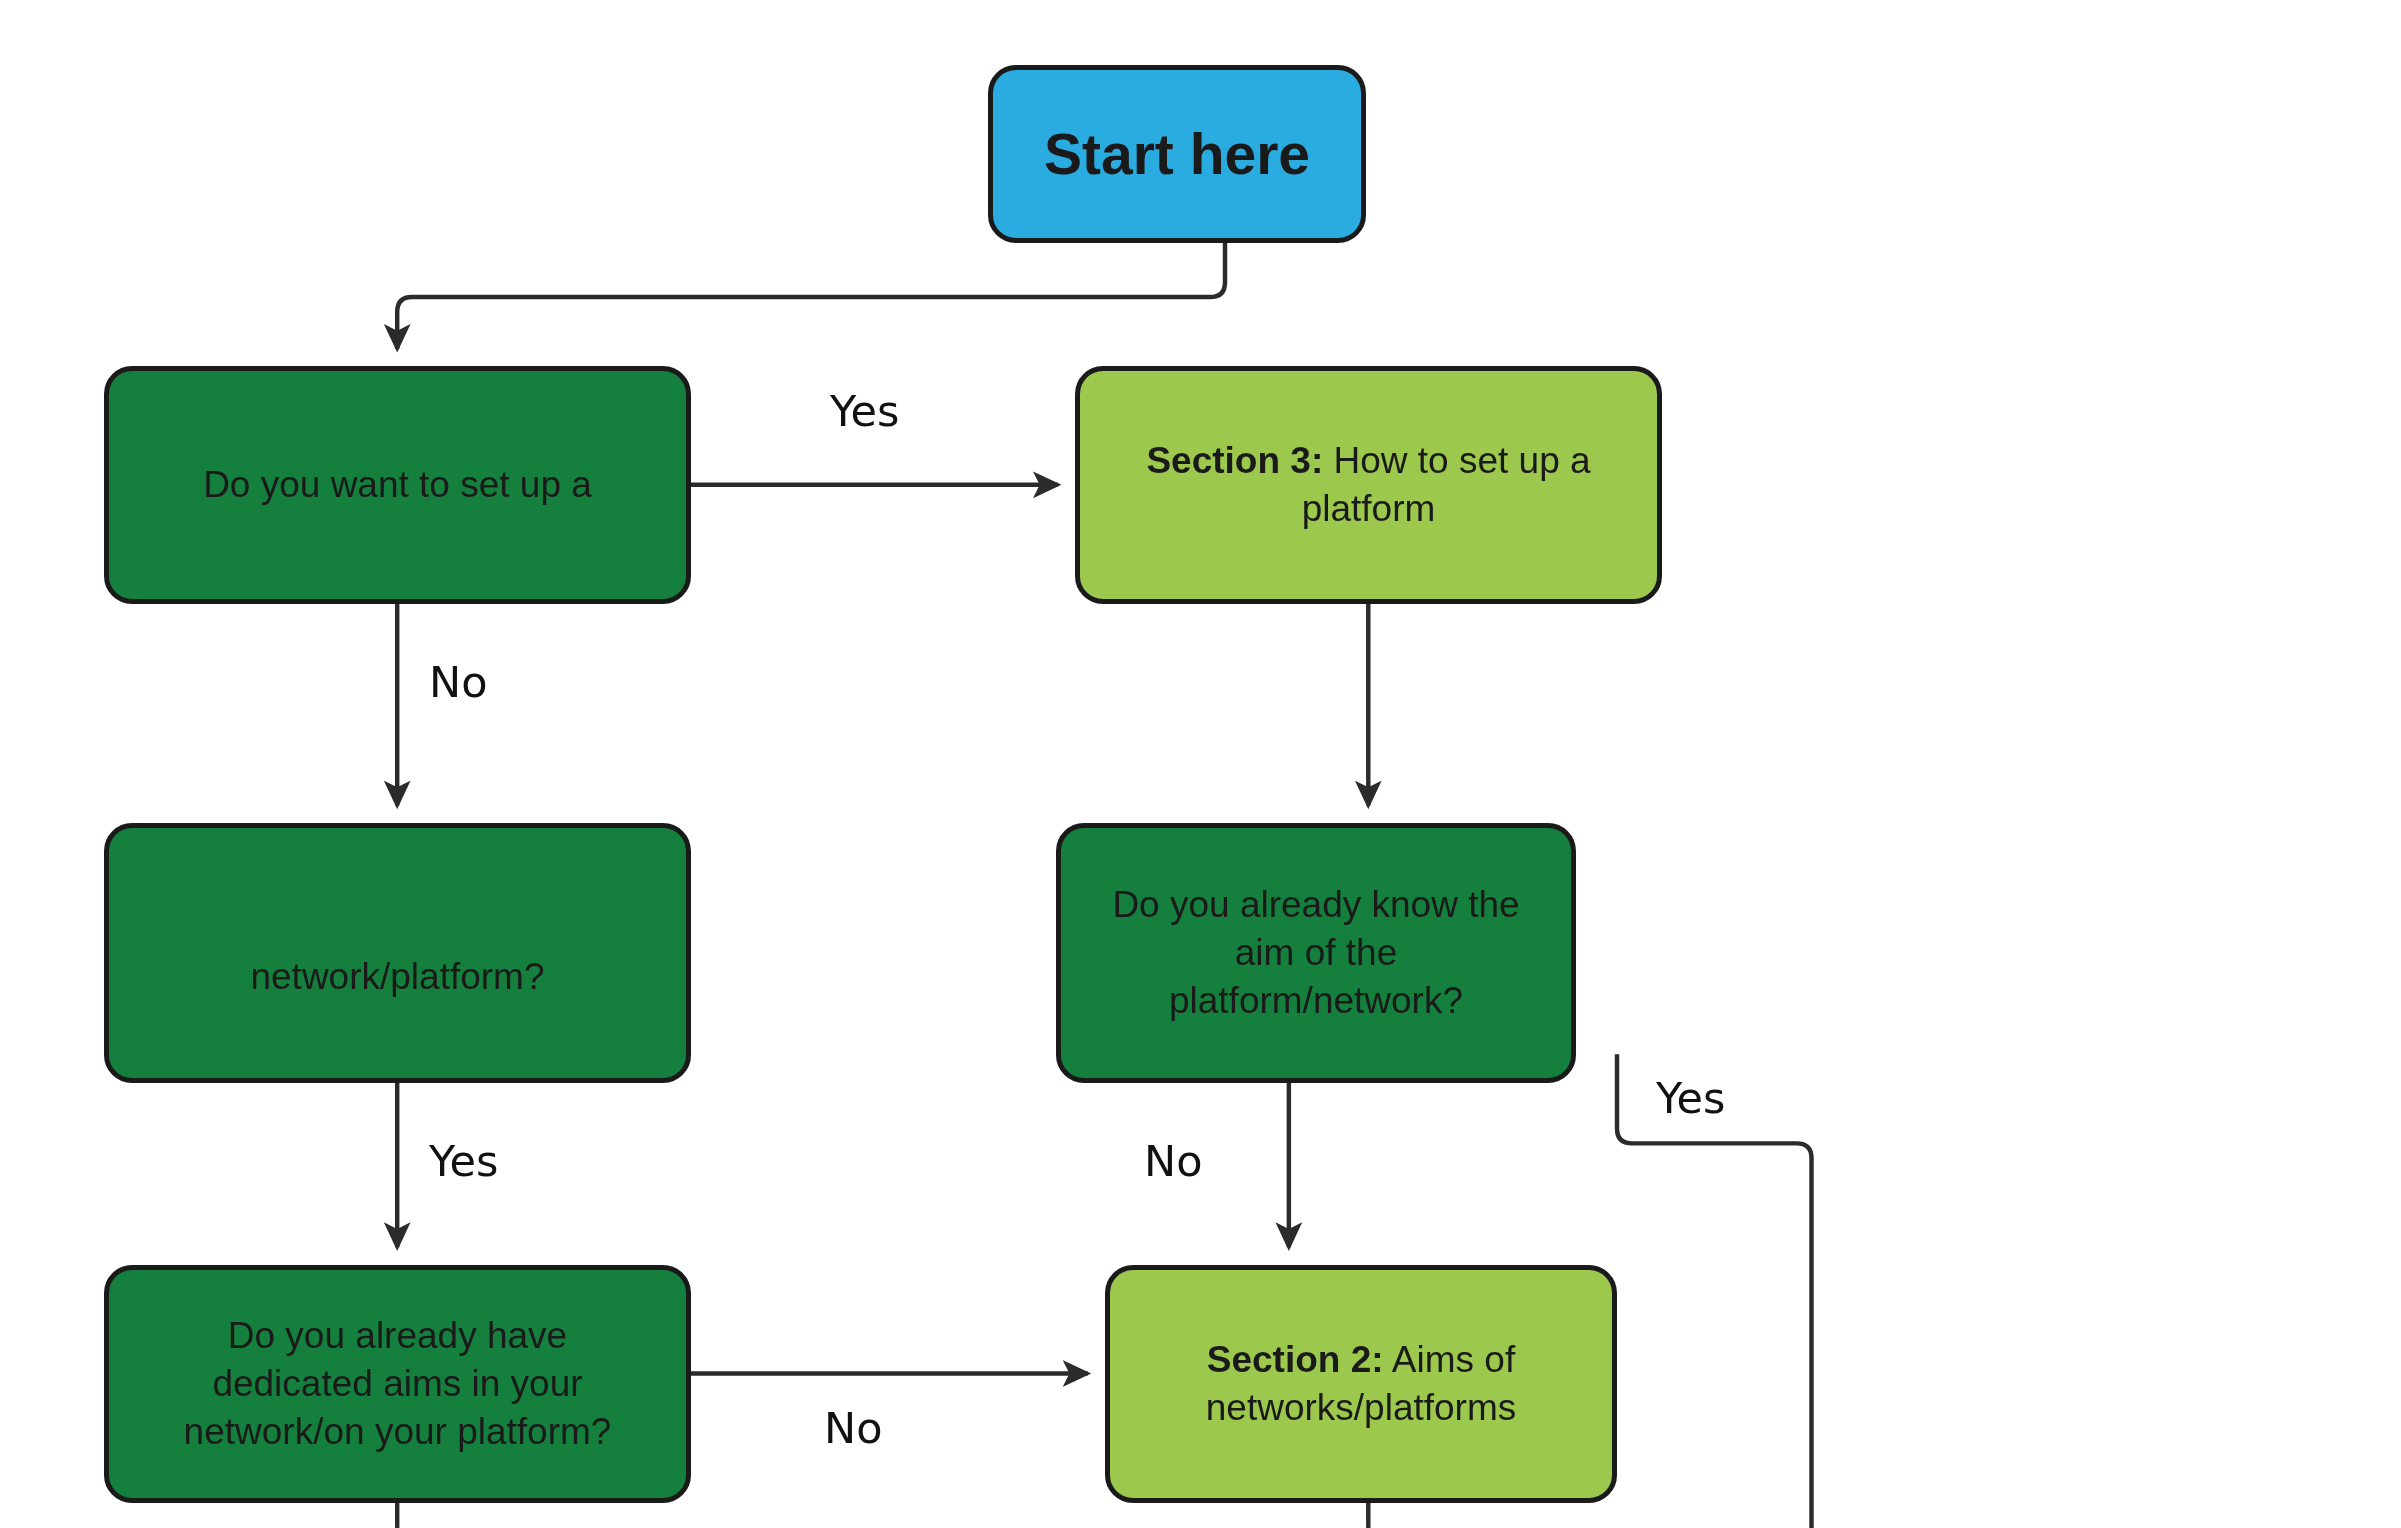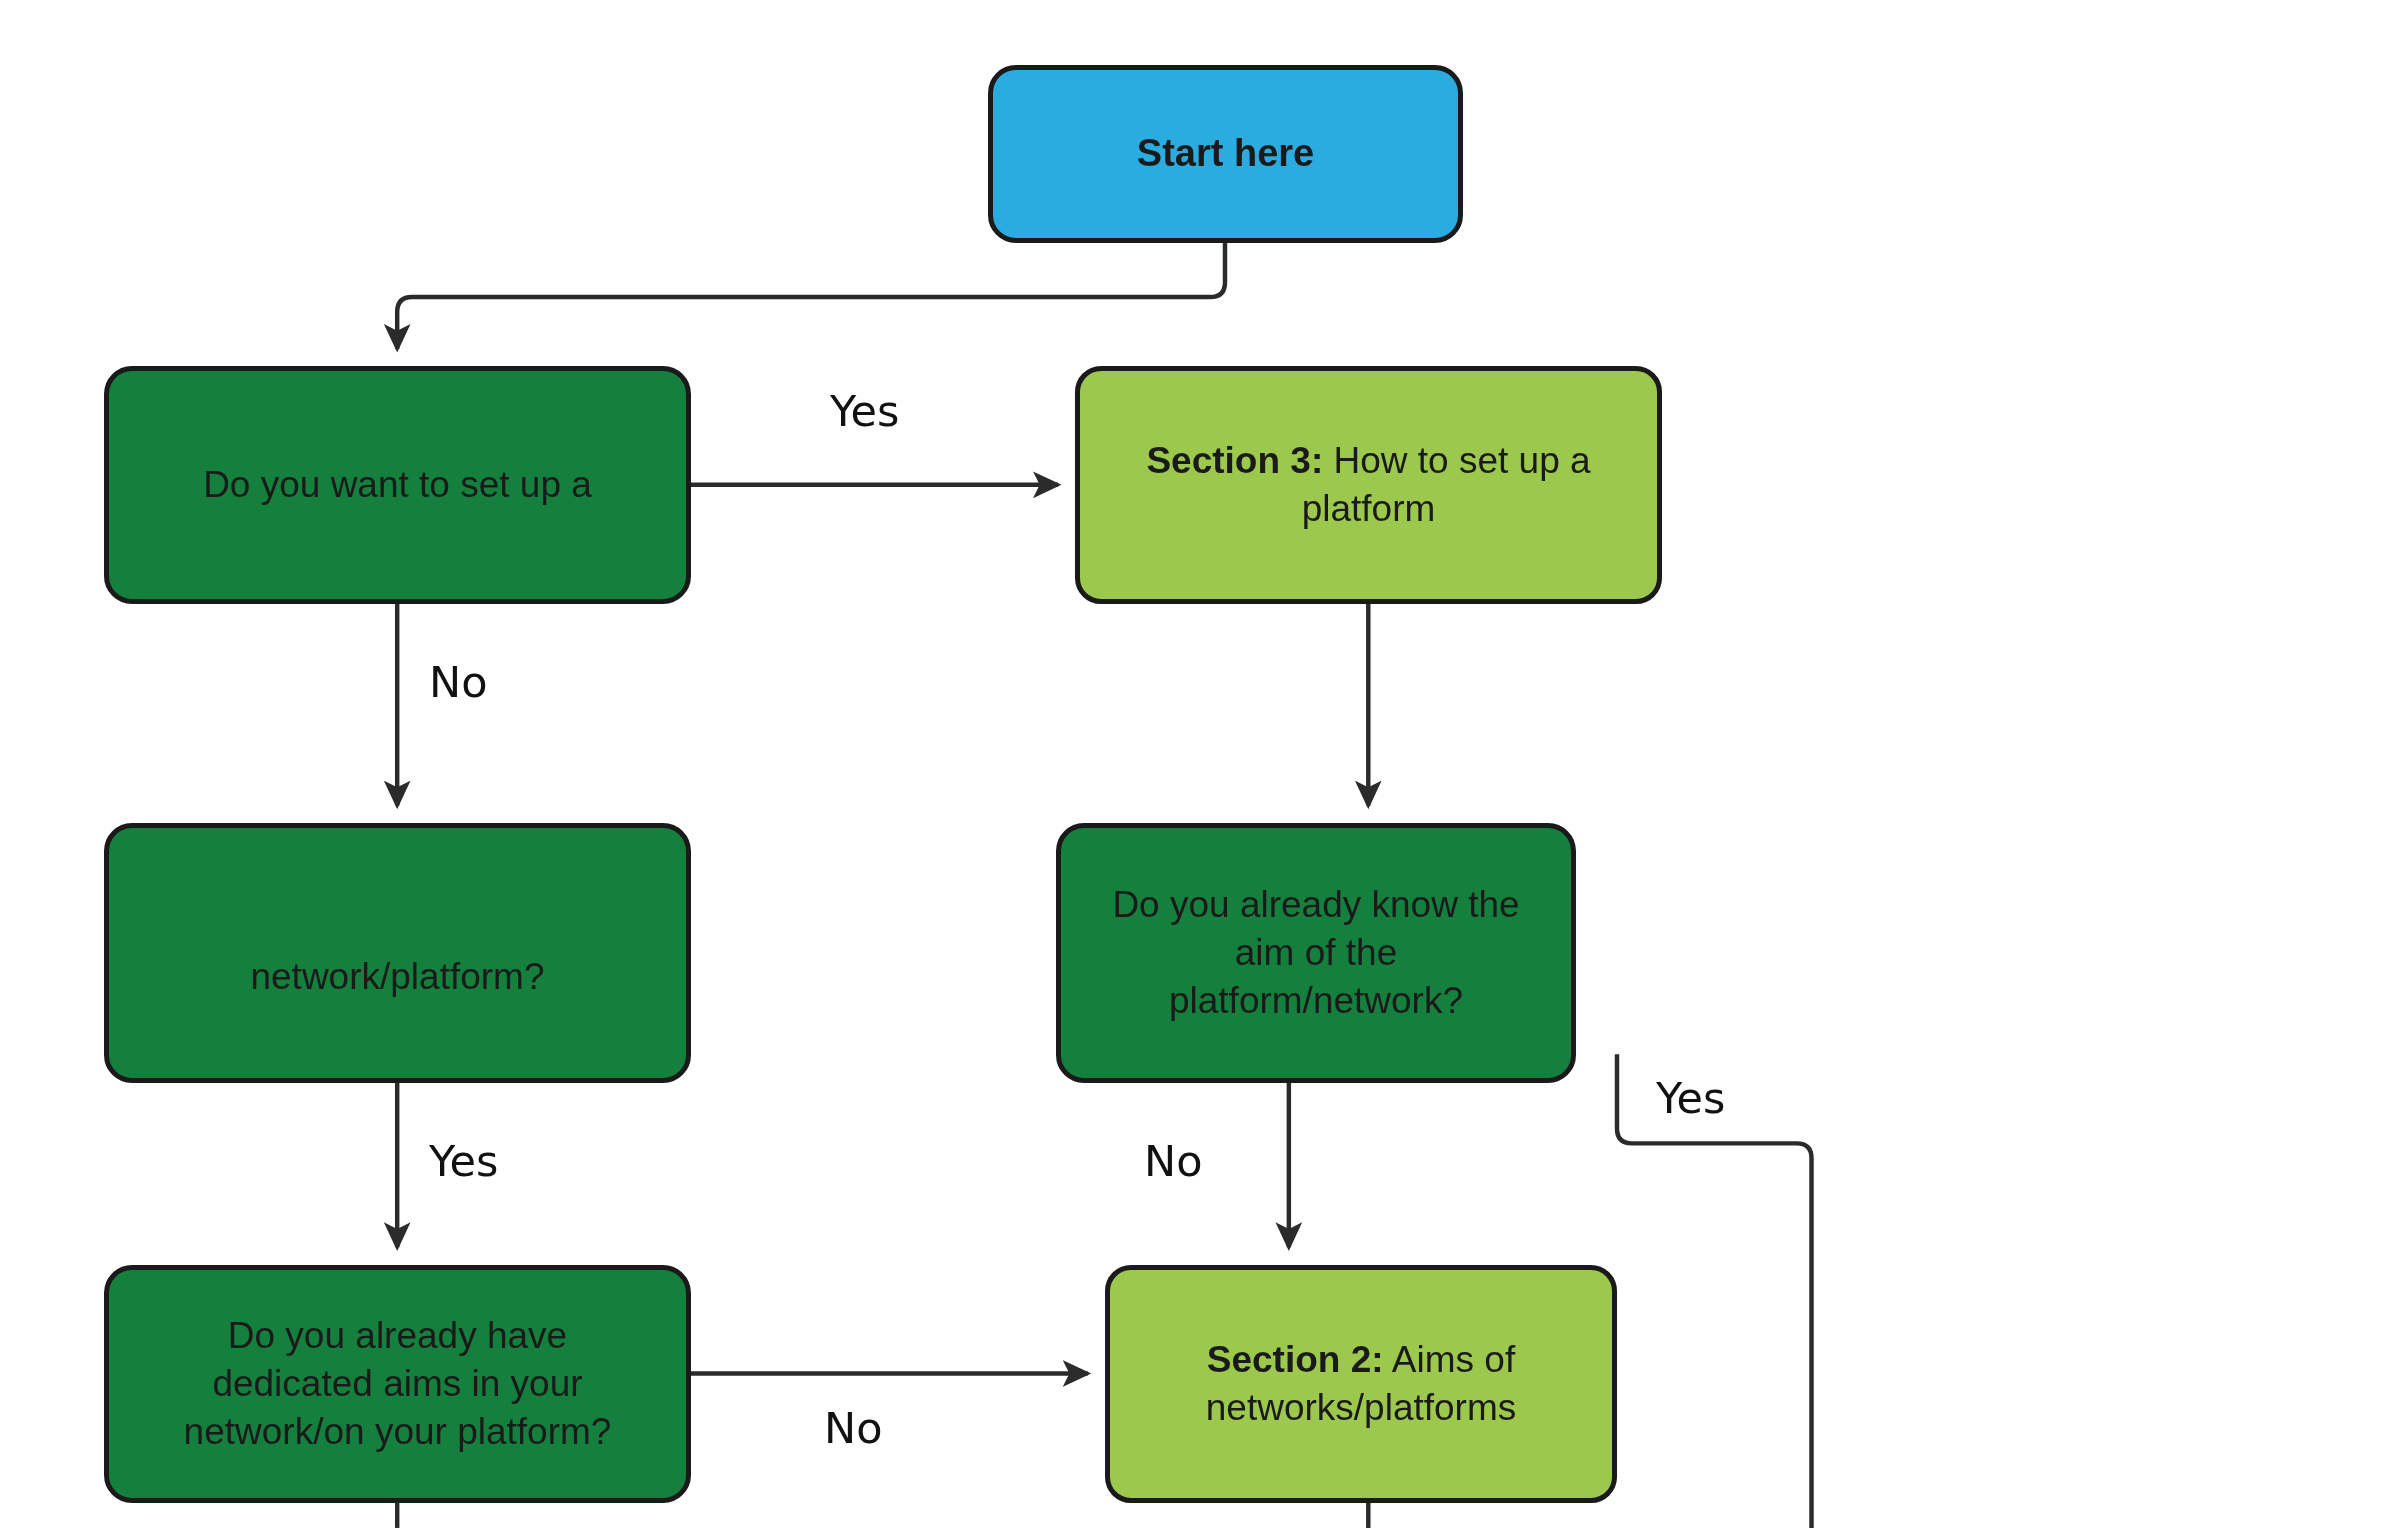--- a/index.html
+++ b/index.html
@@ -36,21 +36,21 @@
     color: #1a1a1a;
     line-height: 1.30;
     padding: 7.4px 19.3px;
   }
   .node-text {
     display: block;
     width: 100%;
   }
   .n-start   { background: #2bace0; }
   .n-decide  { background: #15803d; }
-  .n-section { background: #9cc84e; border-radius: 26px; }
+  .n-section { background: #9cc84e; }
 
   .f-bold { font-weight: bold; }
 
   .edge-label {
     position: absolute;
     color: #111111;
     font-family: "DejaVu Sans", sans-serif;
     font-weight: 400;
     white-space: nowrap;
   }
@@ -91,21 +91,21 @@
      Section 2 --&gt;
     <path d="M930,1850 L1465,1850" fill="none" stroke="#2b2b2b" stroke-width="6" marker-end="url(#arrowhead)"></path>
 
     
     <path d="M535,2023 L535,2058" fill="none" stroke="#2b2b2b" stroke-width="6"></path>
 
     
     <path d="M1843,2023 L1843,2058" fill="none" stroke="#2b2b2b" stroke-width="6"></path>
   </svg>
 
-  <div class="node n-start" style="left:988px; top:65px; width:475px; height:178px; font-size:38px;">
+  <div class="node n-start" style="left:988px; top:65px; width:378px; height:178px; font-size:57px;">
     <span class="node-text f-bold">Start here</span>
   </div>
 
   <div class="node n-decide" style="left:104px; top:366px; width:587px; height:238px; font-size:37px;">
     <span class="node-text">
       <span>Do you want to set up a</span><br>
     </span>
   </div>
 
   <div class="node n-section" style="left:1075px; top:366px; width:587px; height:238px; font-size:37px;">

